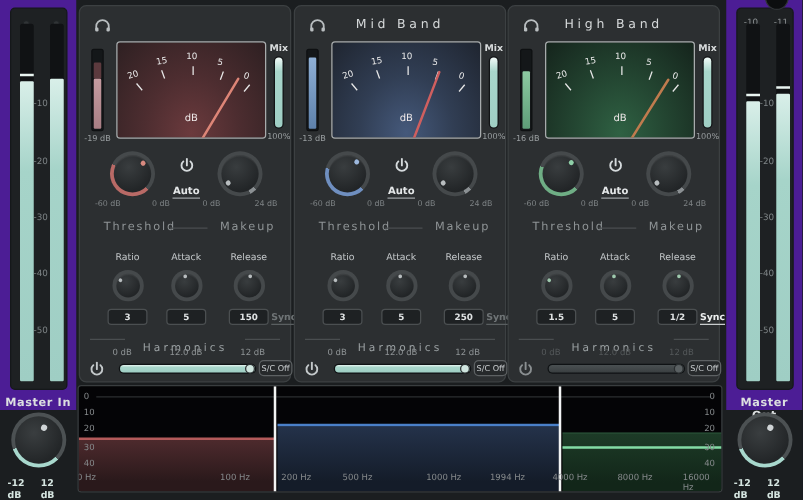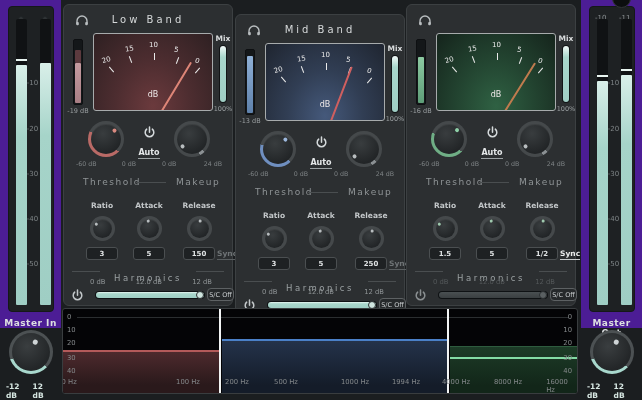--- a/index.html
+++ b/index.html
@@ -23,21 +23,21 @@
   .peak-val { position:absolute; top:0; font-size:7px; color:#8d9294; }
   .master-label { position:absolute; top:318px; width:61px; text-align:center; font-size:9px; font-weight:bold; color:#dcdfe0; letter-spacing:0.5px; }
   .master-knob { position:absolute; left:9px; top:330px; width:44px; height:44px; border-radius:50%;
     background:conic-gradient(from 135deg, #a8d8cd 0deg 115deg, #4c5153 115deg 355deg, #4c5153 355deg 360deg); }
   .master-knob .face { position:absolute; inset:3px; border-radius:50%; background:radial-gradient(circle at 40% 35%, #3a3e40, #232628 70%); }
   .master-knob .dot { position:absolute; left:50%; top:50%; width:5px; height:5px; margin:-2.5px; border-radius:50%; background:#cfd4d6; transform:rotate(20deg) translateY(-11px); }
   .master-minmax { position:absolute; top:382px; left:6px; width:50px; display:flex; justify-content:space-between; font-size:7.5px; font-weight:bold; color:#d6e6e1;align-items:center; }
 
   
   .band { position:absolute; top:4px; width:170px; height:302px; background:#2c2f31; border:1px solid #3c4042; border-radius:6px; }
-  #band-low { left:63px; } #band-mid { left:235px;margin-top:10px; } #band-high { left:406px; }
+  #band-low { left:63px; } #band-mid { left:235px; } #band-high { left:406px; }
   .band-title { position:absolute; top:9px; left:0; width:100%; text-align:center; font-size:10px; color:#d5d8d9; letter-spacing:3px; }
   .hp-icon { position:absolute; left:10px; top:7px; width:16px; height:16px; }
 
   .gr-meter { position:absolute; left:9px; top:34px; width:10px; height:66px; background:#141719; border-radius:2px; border:1px solid #0e1012; overflow:hidden; }
   .gr-fill, .gr-dim { position:absolute; left:1px; right:1px; border-radius:1px; }
   .gr-value { position:absolute; left:0px; top:102px; width:28px; text-align:center; font-size:6.5px; color:#9a9fa1; }
 
   .vu { position:absolute; left:29px; top:28px; width:120px; height:78px; border:1px solid #a7abac; border-radius:3px; overflow:hidden; }
   #band-low  .vu { background:radial-gradient(ellipse at 50% 95%, #6b3a3d 0%, #4d2d30 45%, #2e2022 100%); }
   #band-mid  .vu { background:radial-gradient(ellipse at 50% 95%, #45597b 0%, #313e54 45%, #1f2530 100%); }
@@ -71,21 +71,21 @@
 
   .auto-group { position:absolute; left:65px; top:120px; width:40px; text-align:center; }
   .auto-label { display:inline-block; margin-top:4px; font-size:8px; font-weight:bold; color:#e4e7e8; border-bottom:1px solid #9aa0a2; padding-bottom:1px; }
   .minmax { position:absolute; display:flex; justify-content:space-between; font-size:6.3px; color:#7d8284; width:60px; top:155px; }
   .mm-thresh { left:12px; } .mm-makeup { left:98px; }
   .section-row { position:absolute; top:172px; left:0; width:100%; }
   .sec-label { position:absolute; font-size:9px; color:#8f9496; letter-spacing:1.5px; }
   .sec-thresh { left:19px; } .sec-makeup { left:112px; }
   .sec-line { position:absolute; left:72px; top:5px; width:30px; height:1px; background:#4a4e50; }
 
-  .rar-label { position:absolute; top:196px; font-size:7.5px; font-weight:bold; color:#c3c7c9; width:50px; text-align:center; }
+  .rar-label { position:absolute; top:196px; font-size:7.5px; font-weight:normal; color:#c3c7c9; width:50px; text-align:center; }
   .lb-ratio { left:13px; } .lb-attack { left:60px; } .lb-release { left:110px; }
   .knob-sm { width:25px; height:25px; top:211px; background:conic-gradient(from 135deg,#70757730 0deg,#45494b 0deg 360deg); }
   .kn-ratio { left:26px; } .kn-attack { left:73px; } .kn-release { left:123px; }
   .knob-sm .dot { width:3px; height:3px; margin:-1.5px; background:#b8bdbf; }
   .kn-ratio .dot { transform:rotate(-55deg) translateY(-7.5px); }
   .kn-attack .dot { transform:rotate(-10deg) translateY(-7.5px); }
   .kn-release .dot { transform:rotate(5deg) translateY(-7.5px); }
   #band-high .knob-sm .dot { background:#9fc9ae; }
 
   .value-box { position:absolute; top:242px; width:32px; height:13px; background:#1e2123; border:1px solid #4b4f51; border-radius:3px; color:#dfe2e3; font-size:7px; font-weight:bold; text-align:center; line-height:12px; }
@@ -196,21 +196,20 @@
   </div>
 
   <div class="band" id="band-low">
     <span class="hp-icon">
       <svg class="icon" viewBox="0 0 16 16" width="16" height="16">
           <path d="M3 12V9a5 5 0 0 1 10 0v3" fill="none" stroke="#b9bec0" stroke-width="1.4"></path>
           <rect x="2.2" y="10" width="2.6" height="3.2" rx="1" fill="#b9bec0"></rect>
           <rect x="11.2" y="10" width="2.6" height="3.2" rx="1" fill="#b9bec0"></rect>
         </svg>
     </span>
-    <div class="band-title">Low Band</div>
 
     <div class="gr-meter">
       <div class="gr-dim" style="bottom:41px;height:13px;background:#5c3a3e"></div>
       <div class="gr-fill" style="bottom:1px;height:40px;background:linear-gradient(#c59ba0,#a87e84)"></div>
     </div>
     <div class="gr-value">-19 dB</div>
 
     <div class="vu">
       <span class="vu-tick-label" style="left:8px;top:22px;transform:rotate(-18deg)">20</span>
       <span class="vu-tick-label" style="left:31px;top:11px;transform:rotate(-10deg)">15</span>
@@ -415,20 +414,21 @@
   </div>
 
   <div class="band dim" id="band-high">
     <span class="hp-icon">
       <svg class="icon" viewBox="0 0 16 16" width="16" height="16">
           <path d="M3 12V9a5 5 0 0 1 10 0v3" fill="none" stroke="#b9bec0" stroke-width="1.4"></path>
           <rect x="2.2" y="10" width="2.6" height="3.2" rx="1" fill="#b9bec0"></rect>
           <rect x="11.2" y="10" width="2.6" height="3.2" rx="1" fill="#b9bec0"></rect>
         </svg>
     </span>
+    <div class="band-title">High Band</div>
 
     <div class="gr-meter">
       <div class="gr-fill" style="bottom:1px;height:46px;background:linear-gradient(#8cc9a1,#5e9e78)"></div>
     </div>
     <div class="gr-value">-16 dB</div>
 
     <div class="vu">
       <span class="vu-tick-label" style="left:8px;top:22px;transform:rotate(-18deg)">20</span>
       <span class="vu-tick-label" style="left:31px;top:11px;transform:rotate(-10deg)">15</span>
       <span class="vu-tick-label" style="left:55px;top:7px">10</span>

